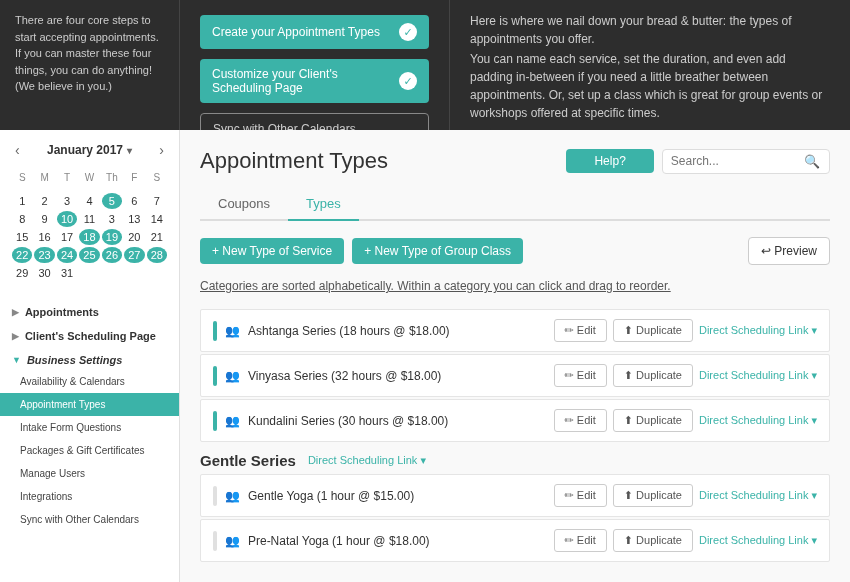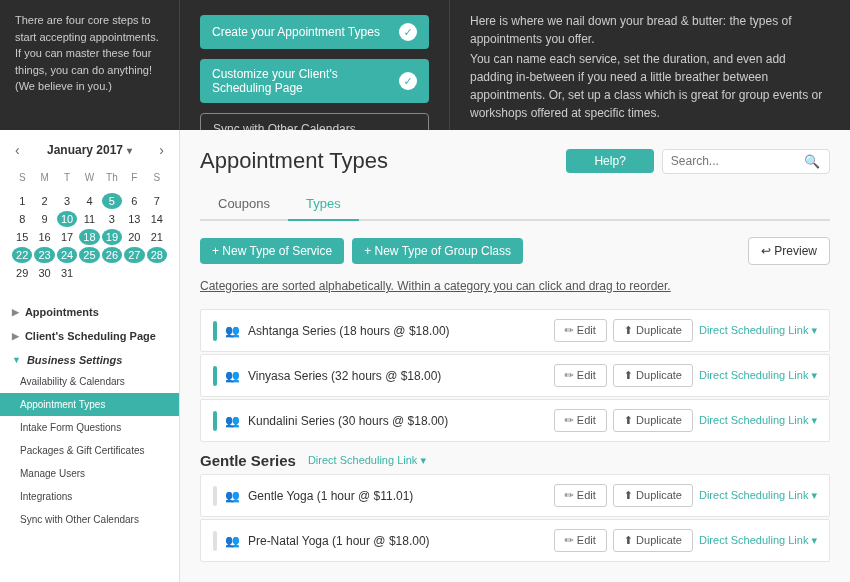--- a/index.html
+++ b/index.html
@@ -307,21 +307,21 @@
     <div class="group-header">
       <span class="group-title">Gentle Series</span>
       <span class="group-direct-link">Direct Scheduling Link ▾</span>
     </div>
     <div class="service-section">
 
       <div class="service-row">
         <div class="service-left">
           <div class="service-bar" style="background:#e0e0e0;"></div>
           <span class="service-icon">👥</span>
-          <span class="service-name">Gentle Yoga (1 hour @ $11.01)</span>
+          <span class="service-name">Gentle Yoga (1 hour @ $15.00)</span>
         </div>
         <div class="service-actions">
           <button class="btn-sm">✏ Edit</button>
           <button class="btn-sm">⬆ Duplicate</button>
           <span class="direct-link">Direct Scheduling Link ▾</span>
         </div>
       </div>
 
       <div class="service-row">
         <div class="service-left">

